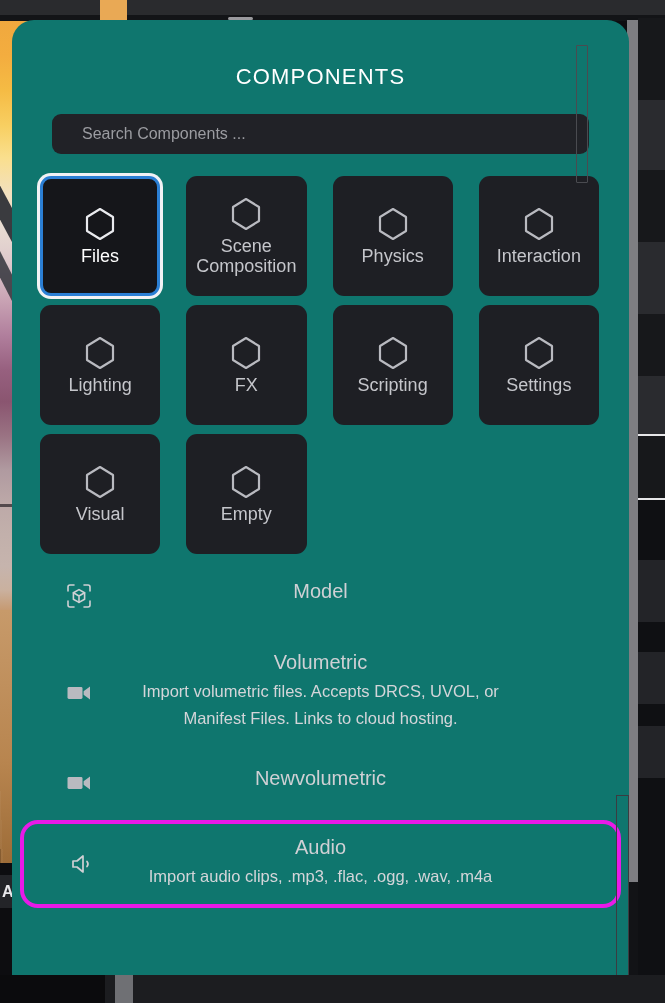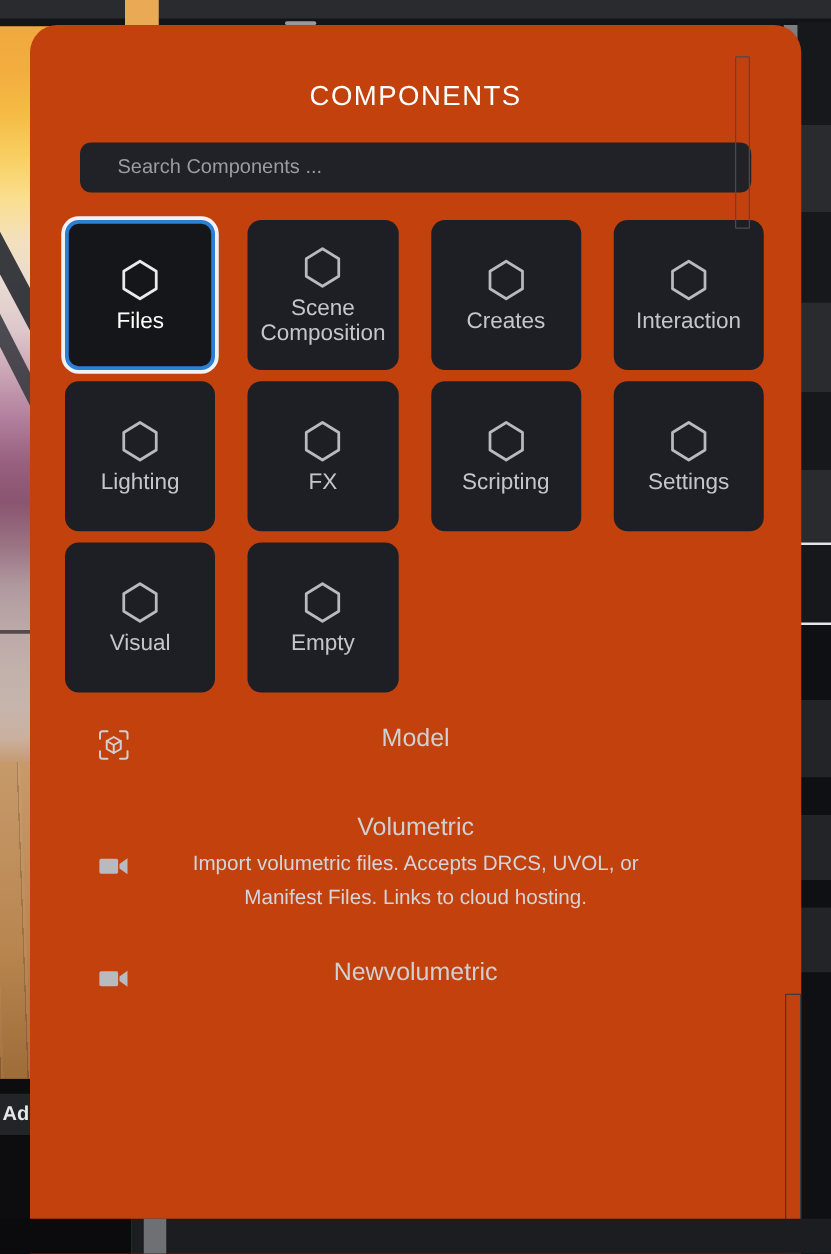--- a/index.html
+++ b/index.html
@@ -93,22 +93,22 @@
     background: #1c1d20;
   }
   .app-hscroll-thumb {
     position: absolute; left: 115px; bottom: 0; width: 18px; height: 28px;
     background: #6f7074;
   }
   .app-hscroll-left { position: absolute; left: 0; bottom: 0; width: 105px; height: 28px; background: #0b0b0d; }
 
   
   .panel {
-    position: absolute; left: 24px; top: 20px; width: 617px; height: 983px;
-    background: #c2410c; border-radius: 22px 22px 0 0;
+    position: absolute; left: 12px; top: 20px; width: 617px; height: 983px;
+    background: #0f766e; border-radius: 22px 22px 0 0;
     overflow: hidden;
   }
   .panel-title {
     text-align: center; color: #ffffff;
     font-size: 22px; letter-spacing: 1.2px; font-weight: 500;
     margin-top: 44px;
   }
 
   .search-box {
     margin: 24px 40px 0 40px; height: 40px;
@@ -251,21 +251,21 @@
         </span>
         <span class="cat-label wrap">Scene Composition</span>
       </div>
 
       <div class="cat">
         <span class="hex">
           <svg viewBox="0 0 34 36" width="34" height="36">
               <polygon points="17,3 30,11 30,25 17,33 4,25 4,11" fill="none" stroke="#b9bac0" stroke-width="2.2" stroke-linejoin="round"></polygon>
             </svg>
         </span>
-        <span class="cat-label">Creates</span>
+        <span class="cat-label">Physics</span>
       </div>
 
       <div class="cat">
         <span class="hex">
           <svg viewBox="0 0 34 36" width="34" height="36">
               <polygon points="17,3 30,11 30,25 17,33 4,25 4,11" fill="none" stroke="#b9bac0" stroke-width="2.2" stroke-linejoin="round"></polygon>
             </svg>
         </span>
         <span class="cat-label">Interaction</span>
       </div>
@@ -358,20 +358,30 @@
       <div class="comp" style="margin-top:20px">
         <span class="comp-icon">
           <svg viewBox="0 0 26 20" width="26" height="20">
             <rect x="1.5" y="4" width="15" height="12" rx="1.4" fill="#b9bac0"></rect>
             <polygon points="17.6,8.2 24,3.6 24,16.4 17.6,11.8" fill="#b9bac0"></polygon>
           </svg>
         </span>
         <div class="comp-name">Newvolumetric</div>
       </div>
 
+      <div class="comp highlight" style="margin-top:16px">
+        <span class="comp-icon">
+          <svg viewBox="0 0 26 24" width="26" height="24" fill="none" stroke="#cfd0d4" stroke-width="1.7" stroke-linecap="round" stroke-linejoin="round">
+            <path d="M3 9 H7 L13 4 V20 L7 15 H3 Z"></path>
+            <path d="M17 9.5 Q19 12 17 14.5"></path>
+          </svg>
+        </span>
+        <div class="comp-name">Audio</div>
+        <div class="comp-desc">Import audio clips, .mp3, .flac, .ogg, .wav, .m4a</div>
+      </div>
 
       <div class="comp" style="margin-top:14px">
         
         
       </div>
 
     </div>
 
     <div class="panel-scroll-thumb"></div>
     <div class="panel-scroll-thumb2"></div>

